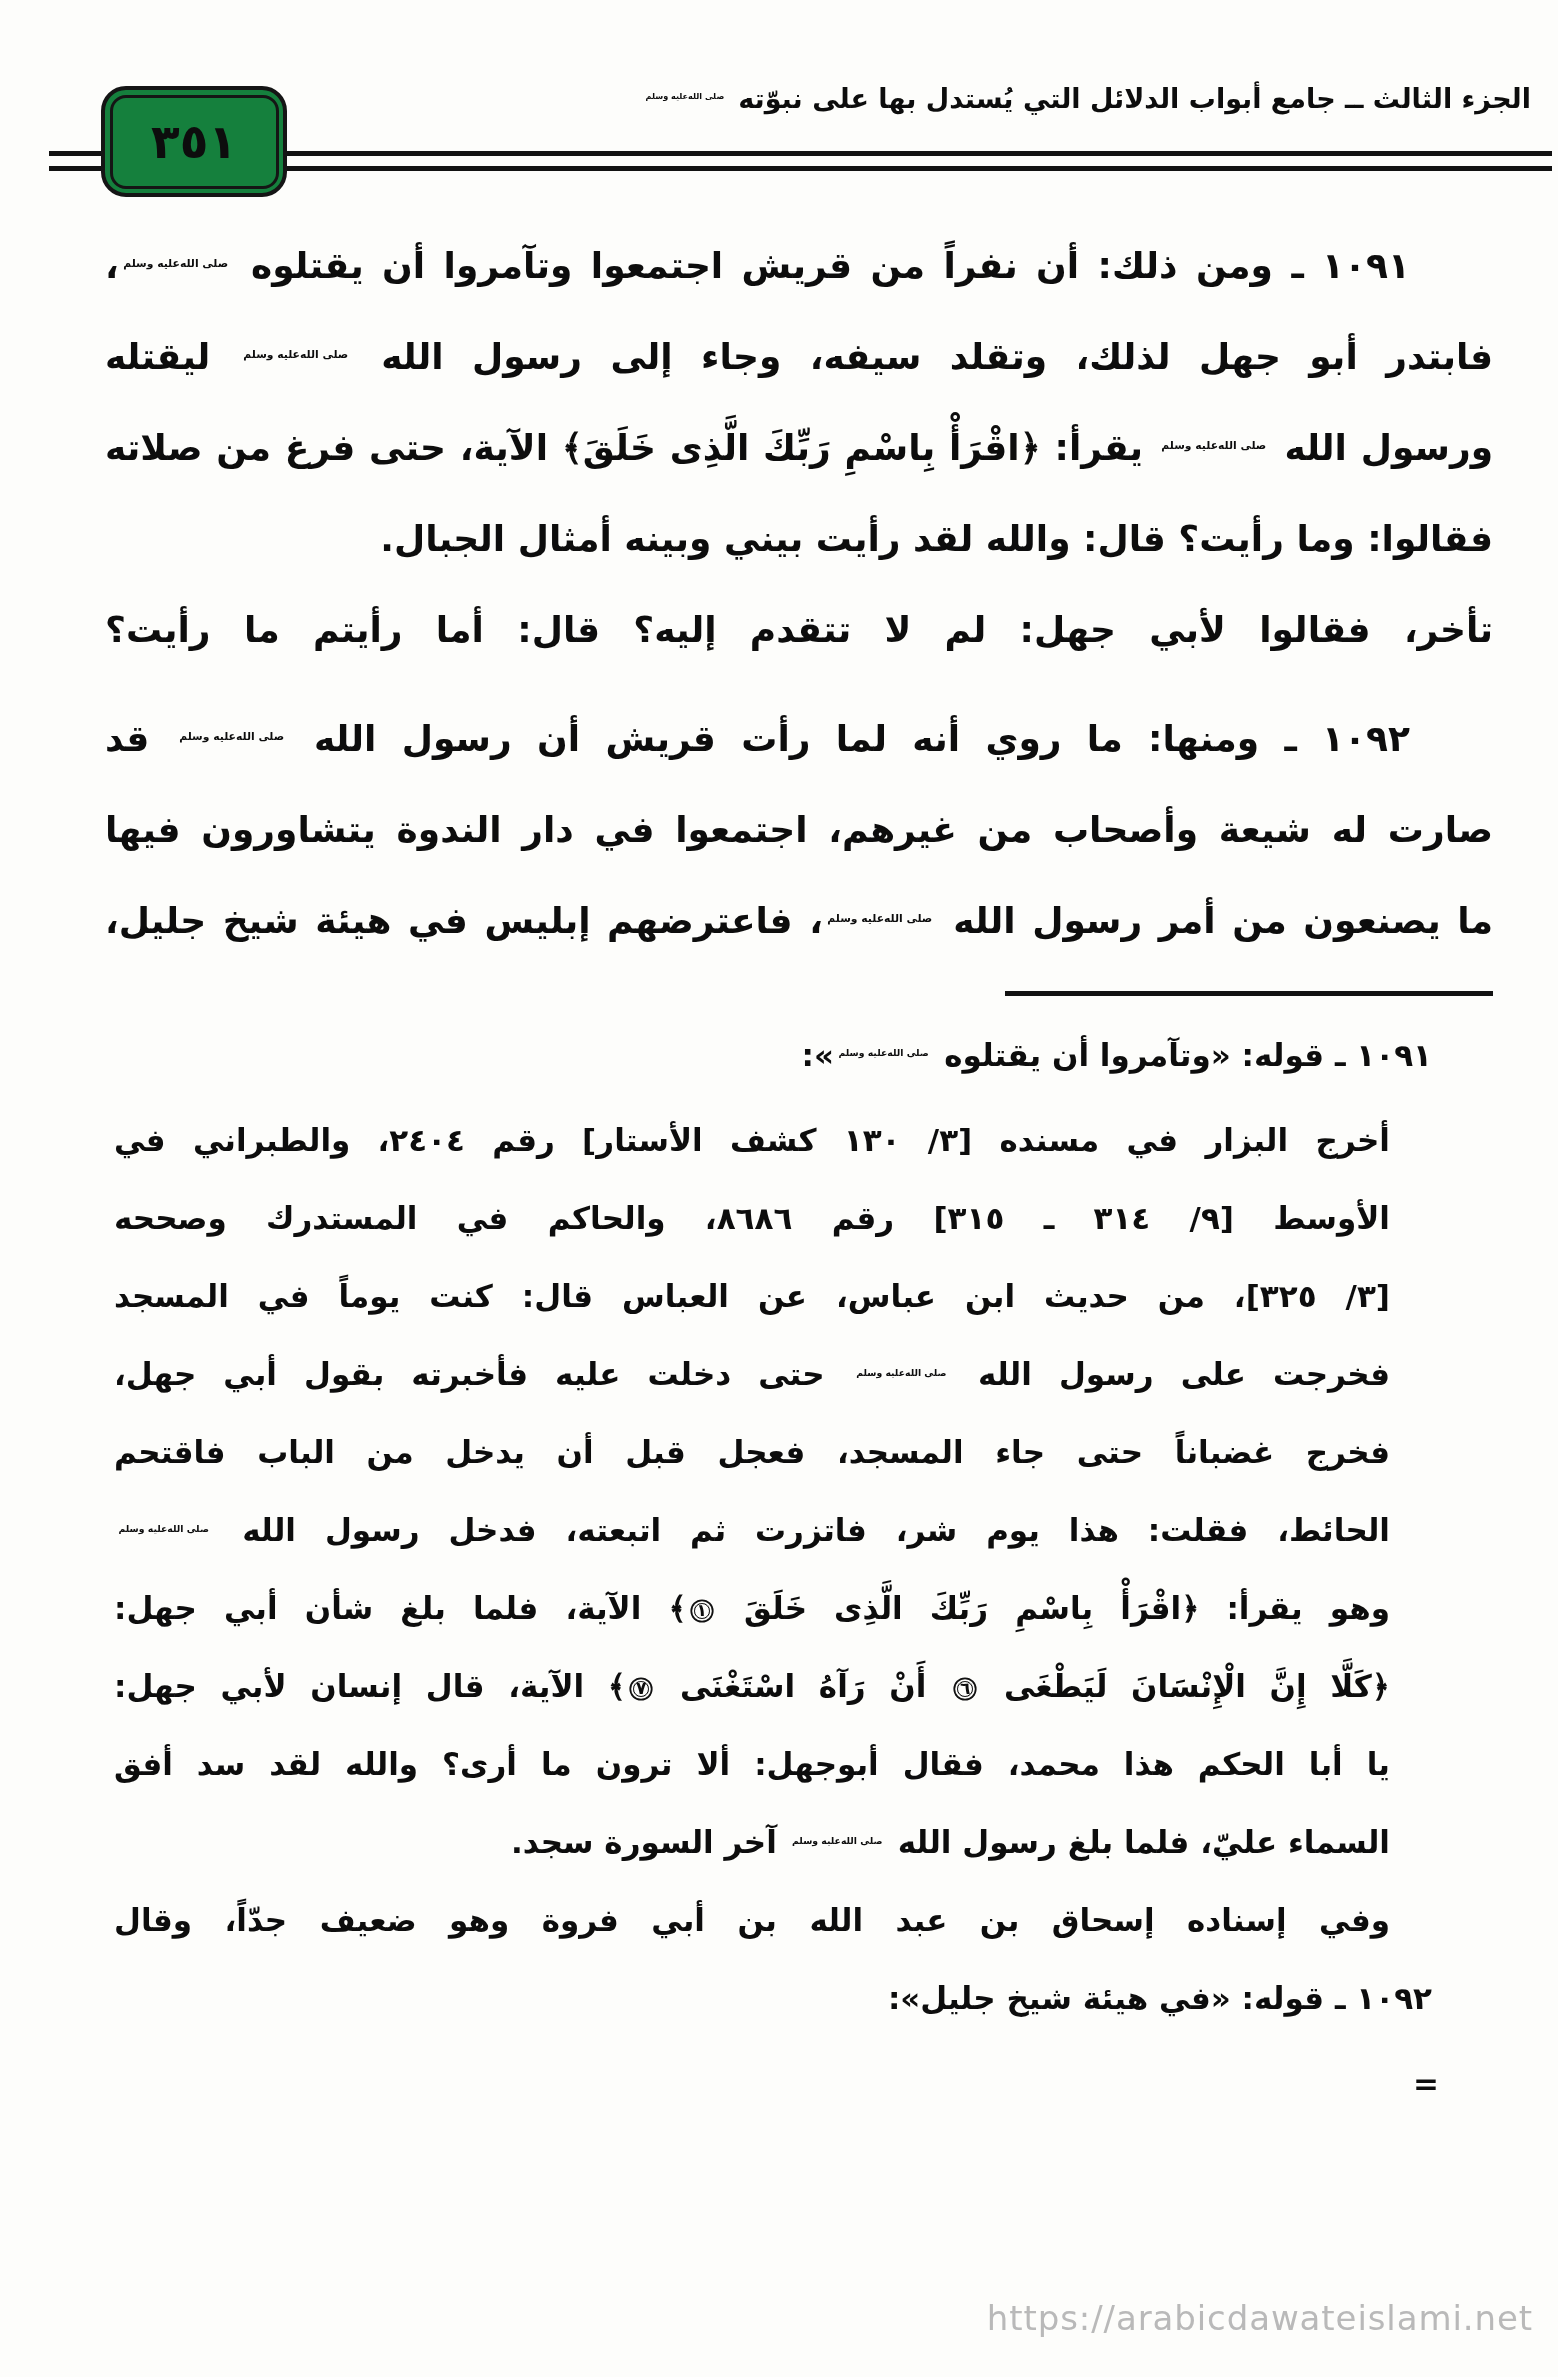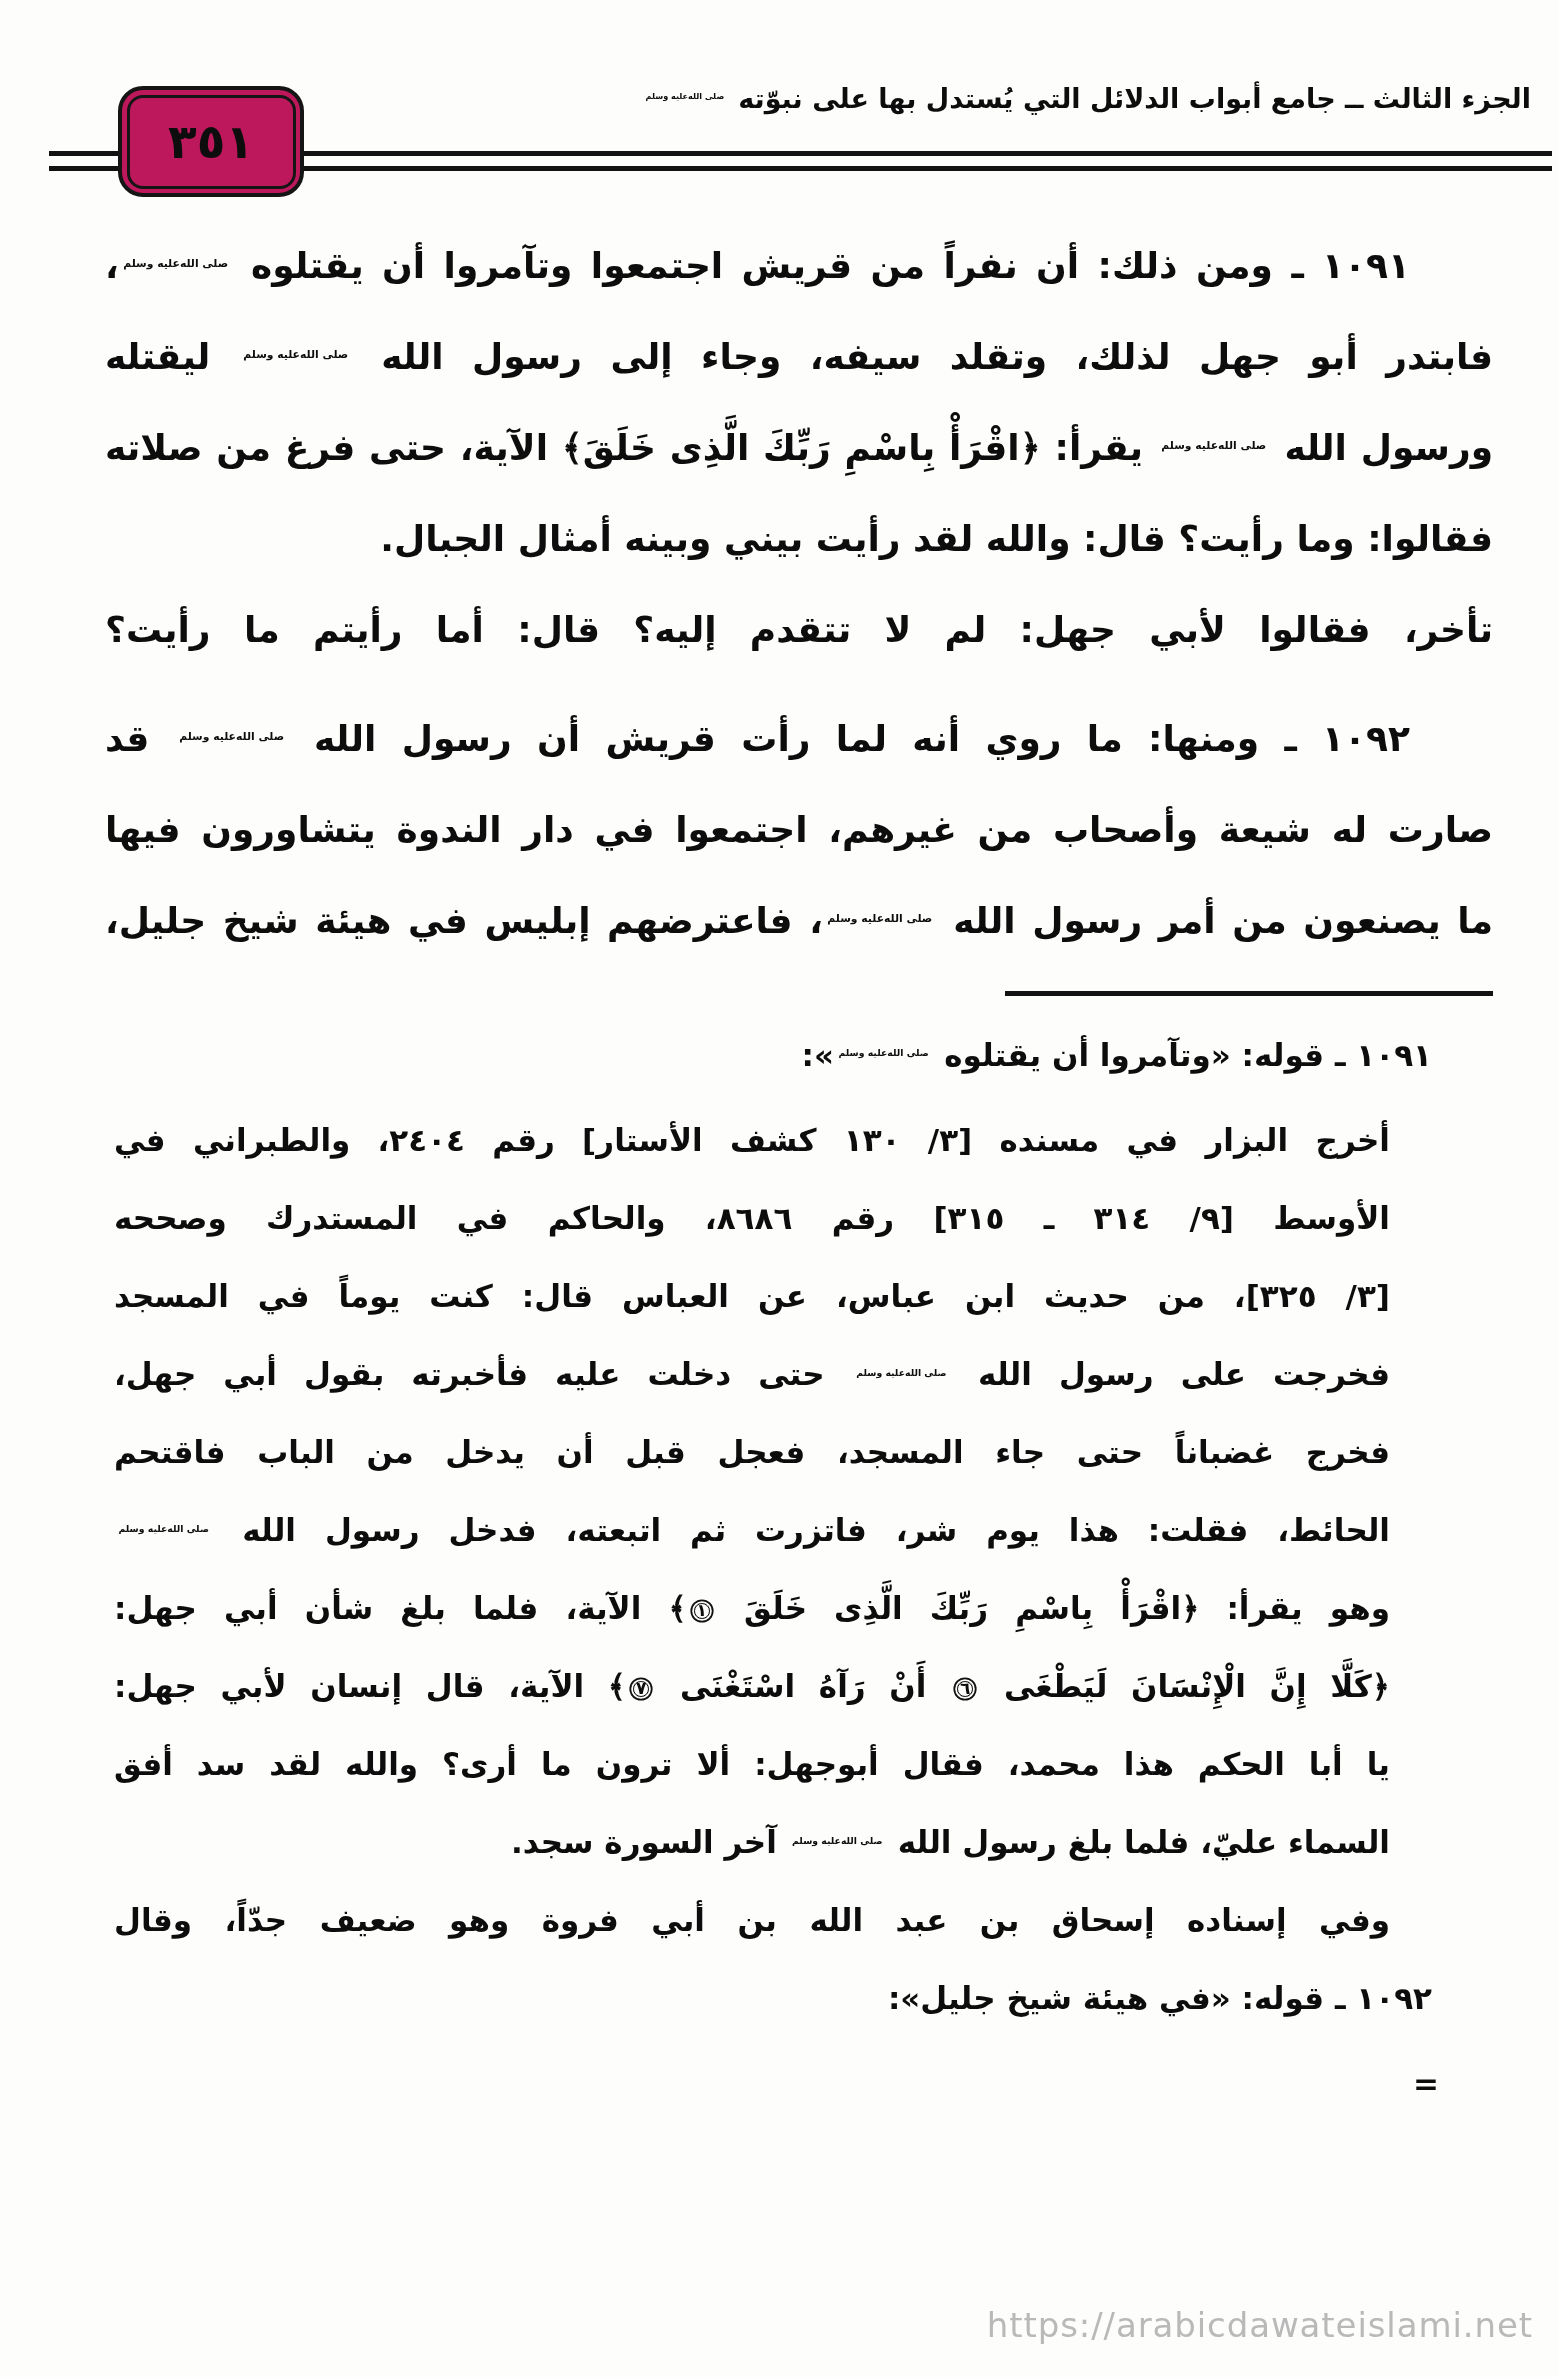--- a/index.html
+++ b/index.html
@@ -16,22 +16,22 @@
   .header-title{
     position:absolute;top:83px;right:27px;
     font-size:27px;font-weight:700;
     white-space:nowrap;text-align:right;
     letter-spacing:-0.4px;
   }
   .rule{position:absolute;left:50px;width:1503px;height:5.4px;background:#121212;}
   .rule.r1{top:151px;}
   .rule.r2{top:166px;}
   .page-badge{
-    position:absolute;top:86px;left:119px;width:178px;height:103px;
-    background:#be185d;border:4.5px solid #151515;border-radius:25px;
+    position:absolute;top:86px;left:102px;width:178px;height:103px;
+    background:#15803d;border:4.5px solid #151515;border-radius:25px;
     display:flex;align-items:center;justify-content:center;z-index:2;
   }
   .page-badge .inner{position:absolute;inset:4.5px;border:3.6px solid #151515;border-radius:16px;}
   .page-badge .num{font-size:47px;font-weight:700;line-height:1;position:relative;z-index:1;}
   
   .main{position:absolute;top:220px;right:0;left:0;padding:0 65px 0 106px;}
   .line{
     height:91px;line-height:91px;
     font-size:36px;font-weight:700;
     text-align:justify;text-align-last:justify;
@@ -58,21 +58,21 @@
   }
   .saw i{font-style:normal;font-size:0.30em;line-height:1.1;font-weight:700;white-space:nowrap;}
   .aya{
     display:inline-flex;align-items:center;justify-content:center;
     width:0.82em;height:0.82em;border:1.8px solid #111;border-radius:50%;
     box-shadow:0 0 0 1.8px #fdfdfb,0 0 0 3.6px #111;
     font-size:0.55em;line-height:1;vertical-align:middle;margin:0 7.2px;font-weight:700;
   }
   
   .watermark{
-    position:absolute;right:25px;bottom:32px;
+    position:absolute;right:25px;bottom:39px;
     direction:ltr;font-size:34px;color:#b9b9b9;font-weight:400;letter-spacing:0.9px;
   }
 </style>
 </head>
 <body>
 
 <div class="page">
 
   <div class="header-title">الجزء الثالث ــ جامع أبواب الدلائل التي يُستدل بها على نبوّته <span class="saw">
         <i>صلى الله</i>

